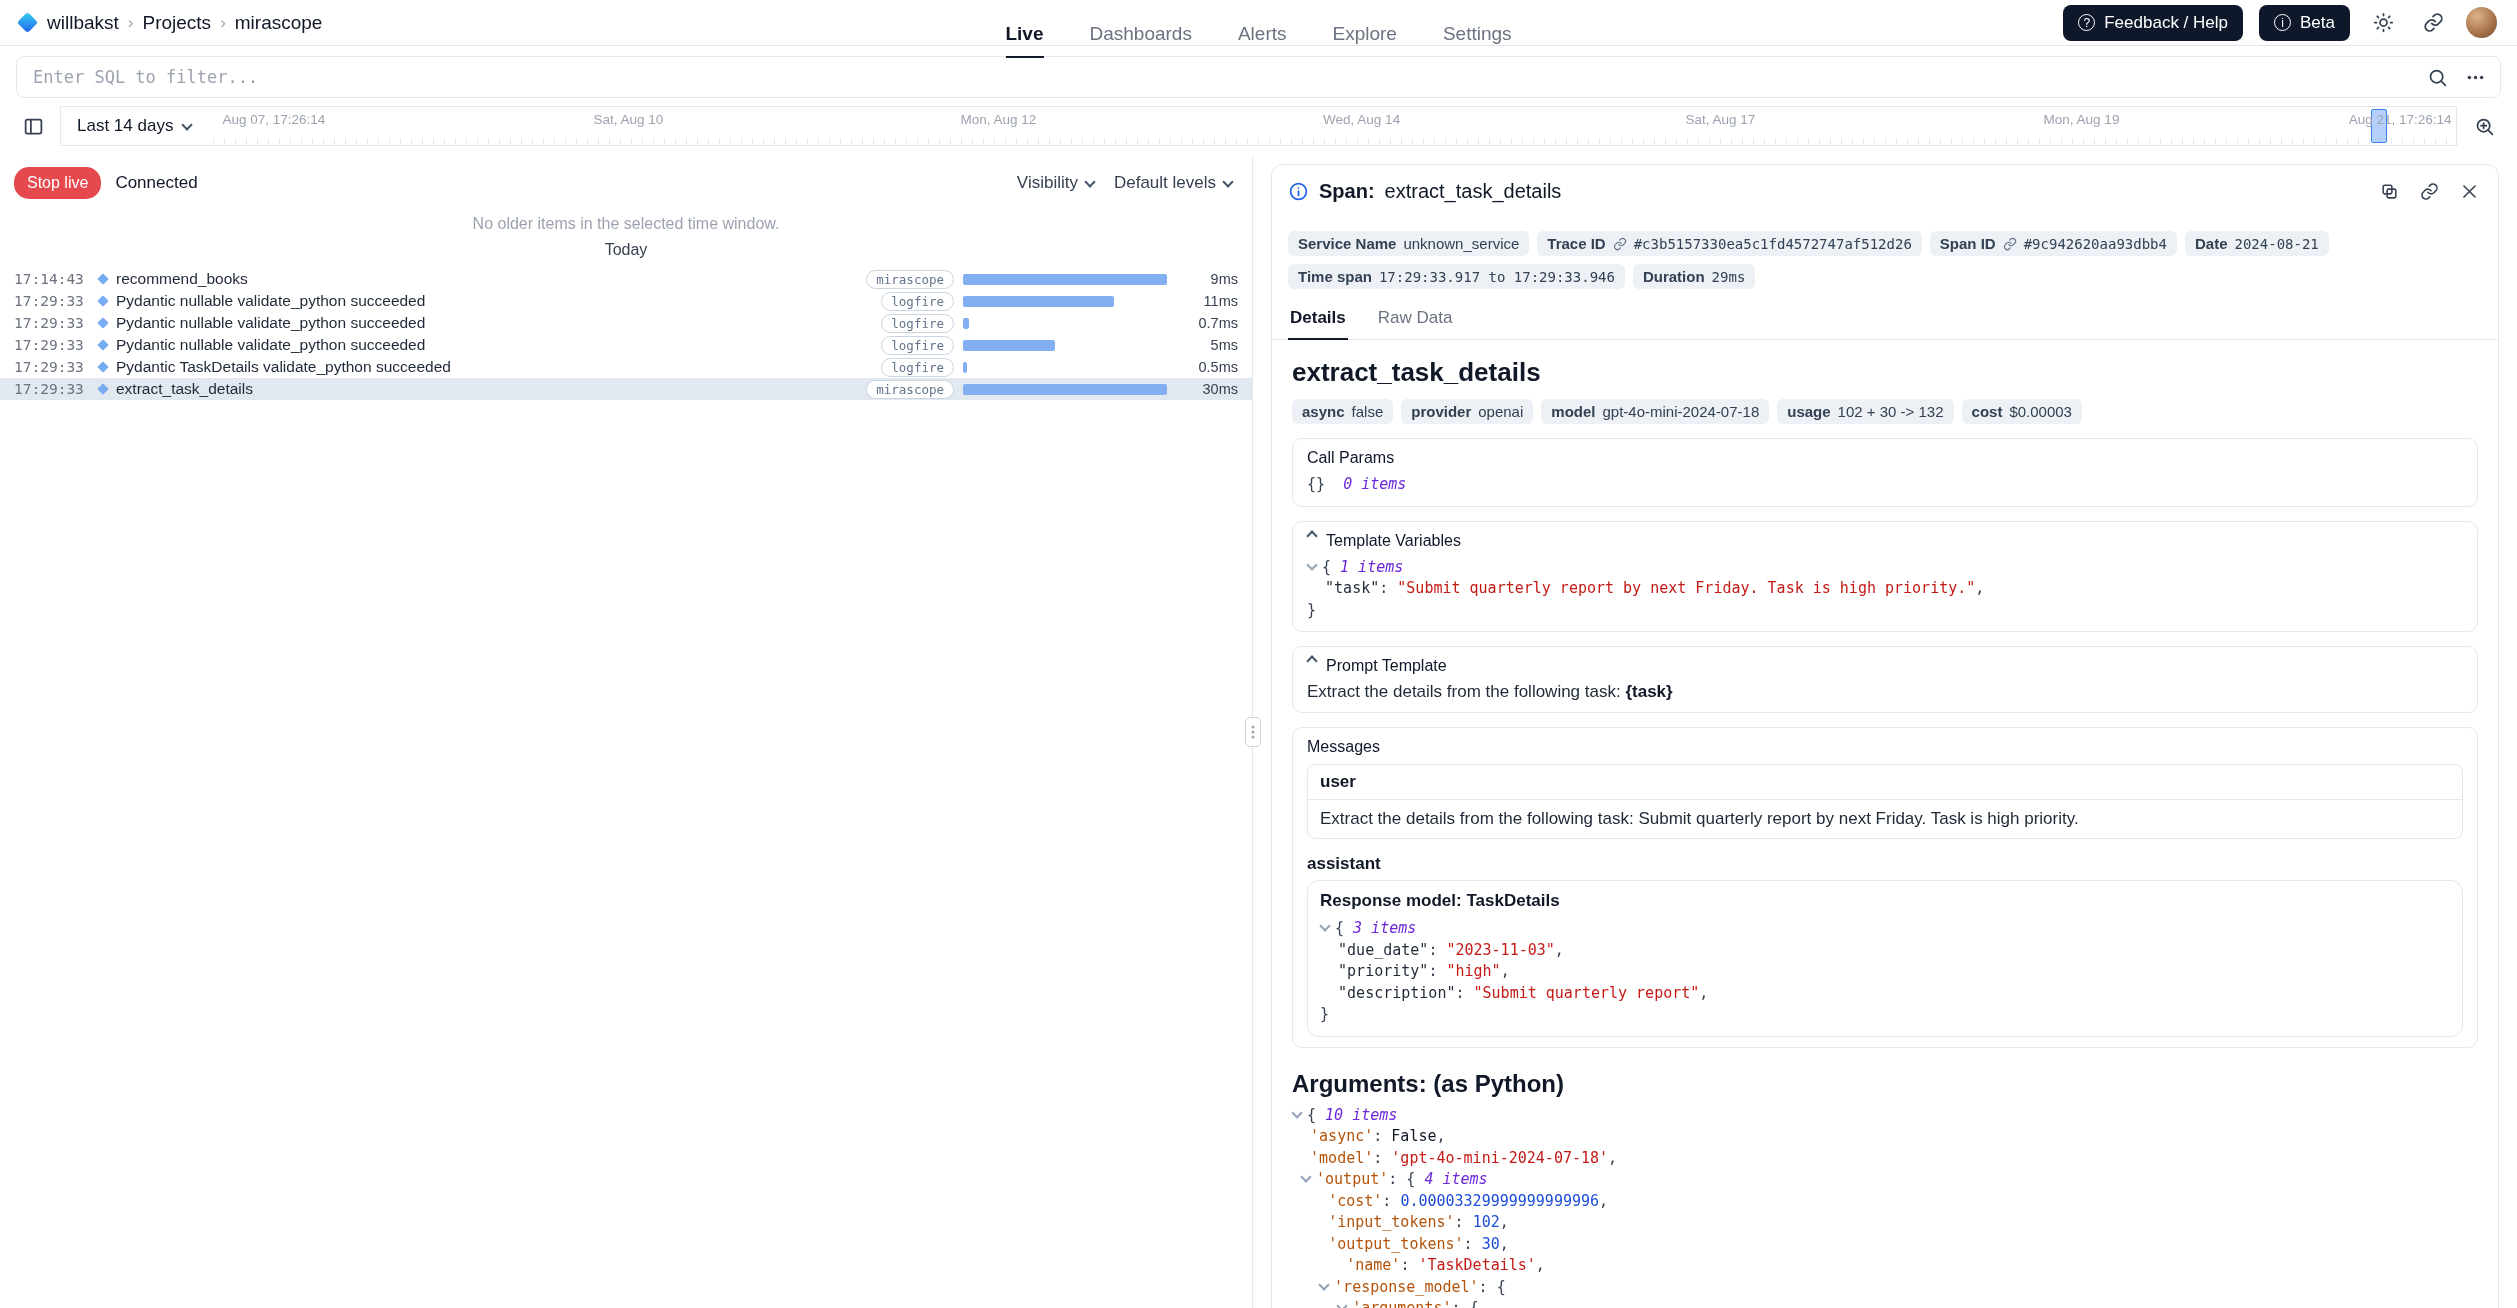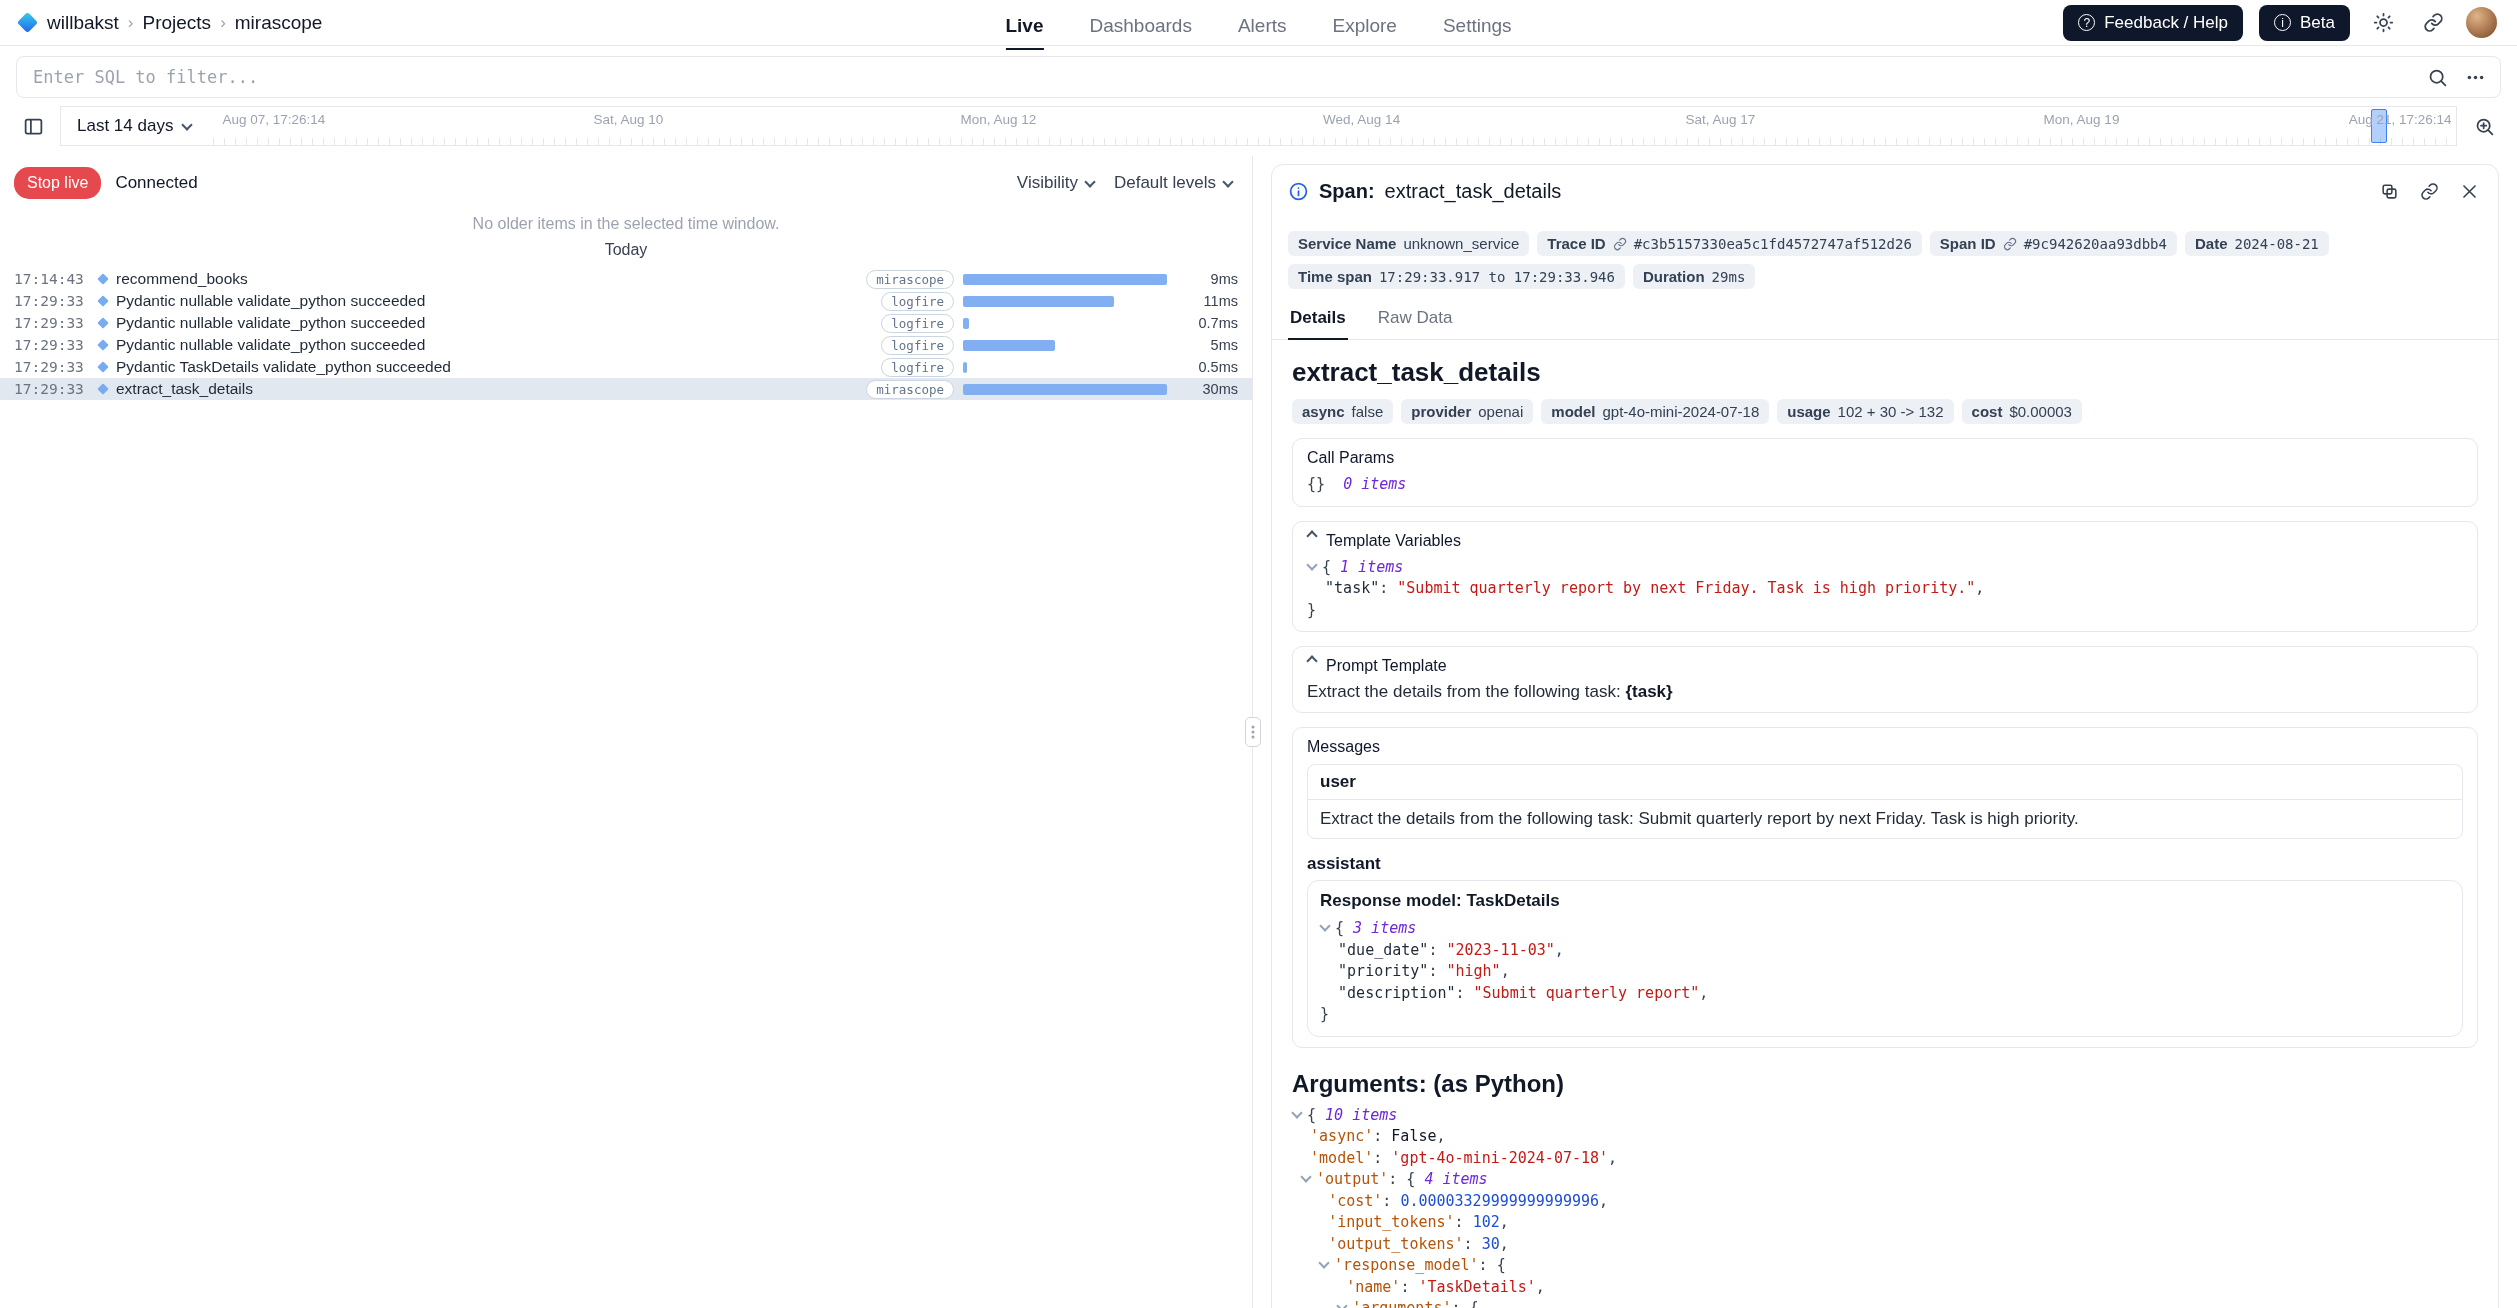--- a/index.html
+++ b/index.html
@@ -10,21 +10,21 @@
 
   
   header{height:46px;flex:none;display:flex;align-items:center;justify-content:space-between;
     padding:0 20px;border-bottom:1px solid #e5e7eb;position:relative;background:#fff}
   .nav-left{display:flex;align-items:center;gap:12px;font-size:19px}
   .logo{width:15px;height:15px;transform:rotate(45deg);border-radius:3px;
     background:linear-gradient(135deg,#34d0f0,#2563eb);flex:none}
   .crumbs{display:flex;align-items:center}
   .crumb{color:#111827;cursor:pointer}
   .crumb-sep{color:#9ca3af;margin:0 9px;font-size:17px}
-  .nav-center{position:absolute;left:50%;top:4px;transform:translateX(-50%);height:100%;
+  .nav-center{position:absolute;left:50%;top:12px;transform:translateX(-50%);height:100%;
     display:flex;gap:46px;align-items:stretch}
   .nav-item{font-size:19px;color:#6b7280;display:flex;align-items:center;cursor:pointer;
     border-bottom:2px solid transparent;margin-bottom:-1px}
   .nav-item.active{color:#111827;border-bottom-color:#111827;font-weight:600}
   .nav-right{display:flex;align-items:center;gap:16px}
   .pill-dark{display:flex;align-items:center;gap:9px;background:#0f172a;color:#fff;
     font-size:17px;padding:8px 15px;border-radius:8px;cursor:pointer}
   .pill-icon{width:17px;height:17px;border:1.5px solid #fff;border-radius:50%;
     display:flex;align-items:center;justify-content:center;font-size:12px;line-height:1}
   .icon-btn{width:34px;height:34px;display:flex;align-items:center;justify-content:center;
@@ -510,20 +510,20 @@
 
         <h2 class="args-heading">Arguments: (as Python)</h2>
         <div class="code" id="pyCode">
             <div class="code-line"><span class="chev"></span><span class="tok-p">{ </span><span class="tok-i">10 items</span></div>
             <div class="code-line"><span>  </span><span class="tok-k">'async'</span><span class="tok-p">: </span><span class="tok-b">False</span><span class="tok-p">,</span></div>
             <div class="code-line"><span>  </span><span class="tok-k">'model'</span><span class="tok-p">: </span><span class="tok-s">'gpt-4o-mini-2024-07-18'</span><span class="tok-p">,</span></div>
             <div class="code-line"><span> </span><span class="chev"></span><span class="tok-k">'output'</span><span class="tok-p">: { </span><span class="tok-i">4 items</span></div>
             <div class="code-line"><span>    </span><span class="tok-k">'cost'</span><span class="tok-p">: </span><span class="tok-n">0.00003329999999999996</span><span class="tok-p">,</span></div>
             <div class="code-line"><span>    </span><span class="tok-k">'input_tokens'</span><span class="tok-p">: </span><span class="tok-n">102</span><span class="tok-p">,</span></div>
             <div class="code-line"><span>    </span><span class="tok-k">'output_tokens'</span><span class="tok-p">: </span><span class="tok-n">30</span><span class="tok-p">,</span></div>
+            <div class="code-line"><span>      </span><span class="tok-k">'name'</span><span class="tok-p">: </span><span class="tok-s">'TaskDetails'</span><span class="tok-p">,</span></div>
             <div class="code-line"><span>   </span><span class="chev"></span><span class="tok-k">'response_model'</span><span class="tok-p">: {</span></div>
-            <div class="code-line"><span>      </span><span class="tok-k">'name'</span><span class="tok-p">: </span><span class="tok-s">'TaskDetails'</span><span class="tok-p">,</span></div>
             <div class="code-line"><span>     </span><span class="chev"></span><span class="tok-k">'arguments'</span><span class="tok-p">: {</span></div>
           </div>
       </div>
     </div>
   </section>
 </div>
 
 </body></html>

